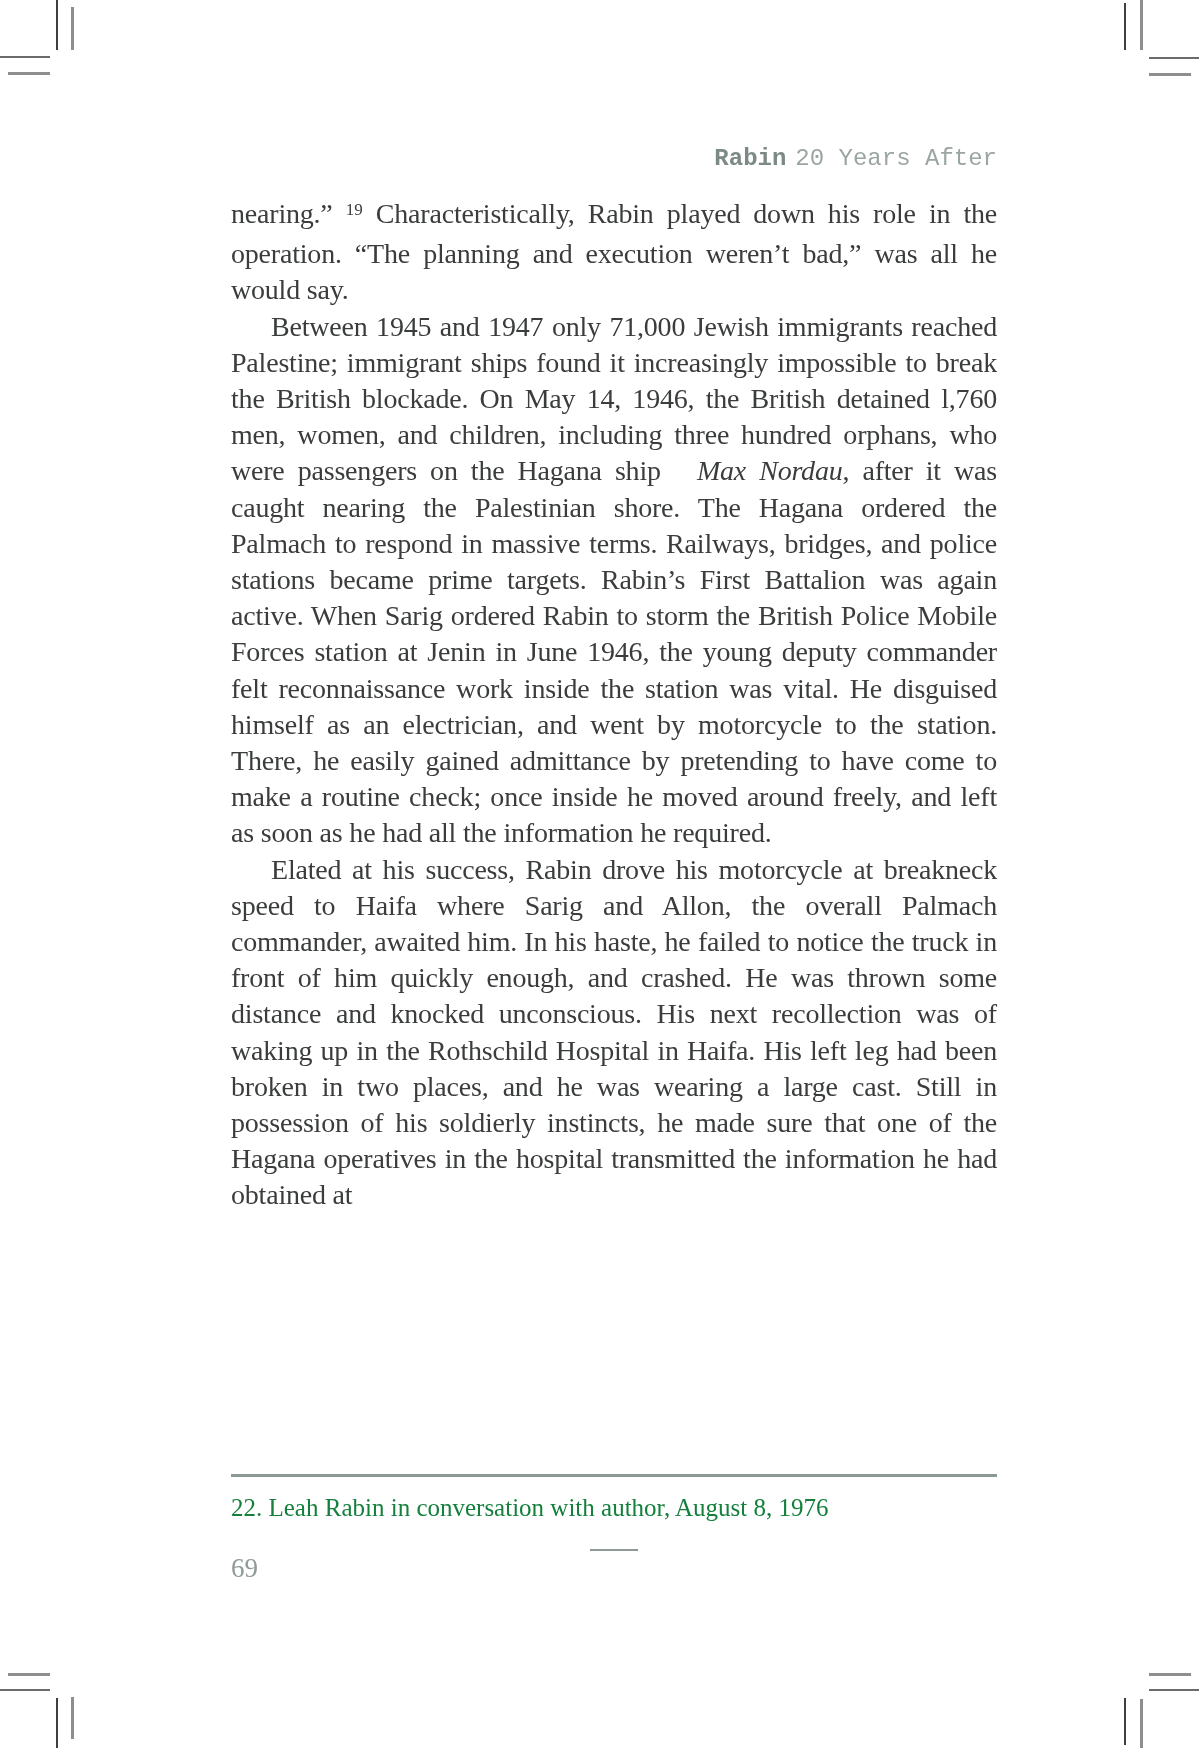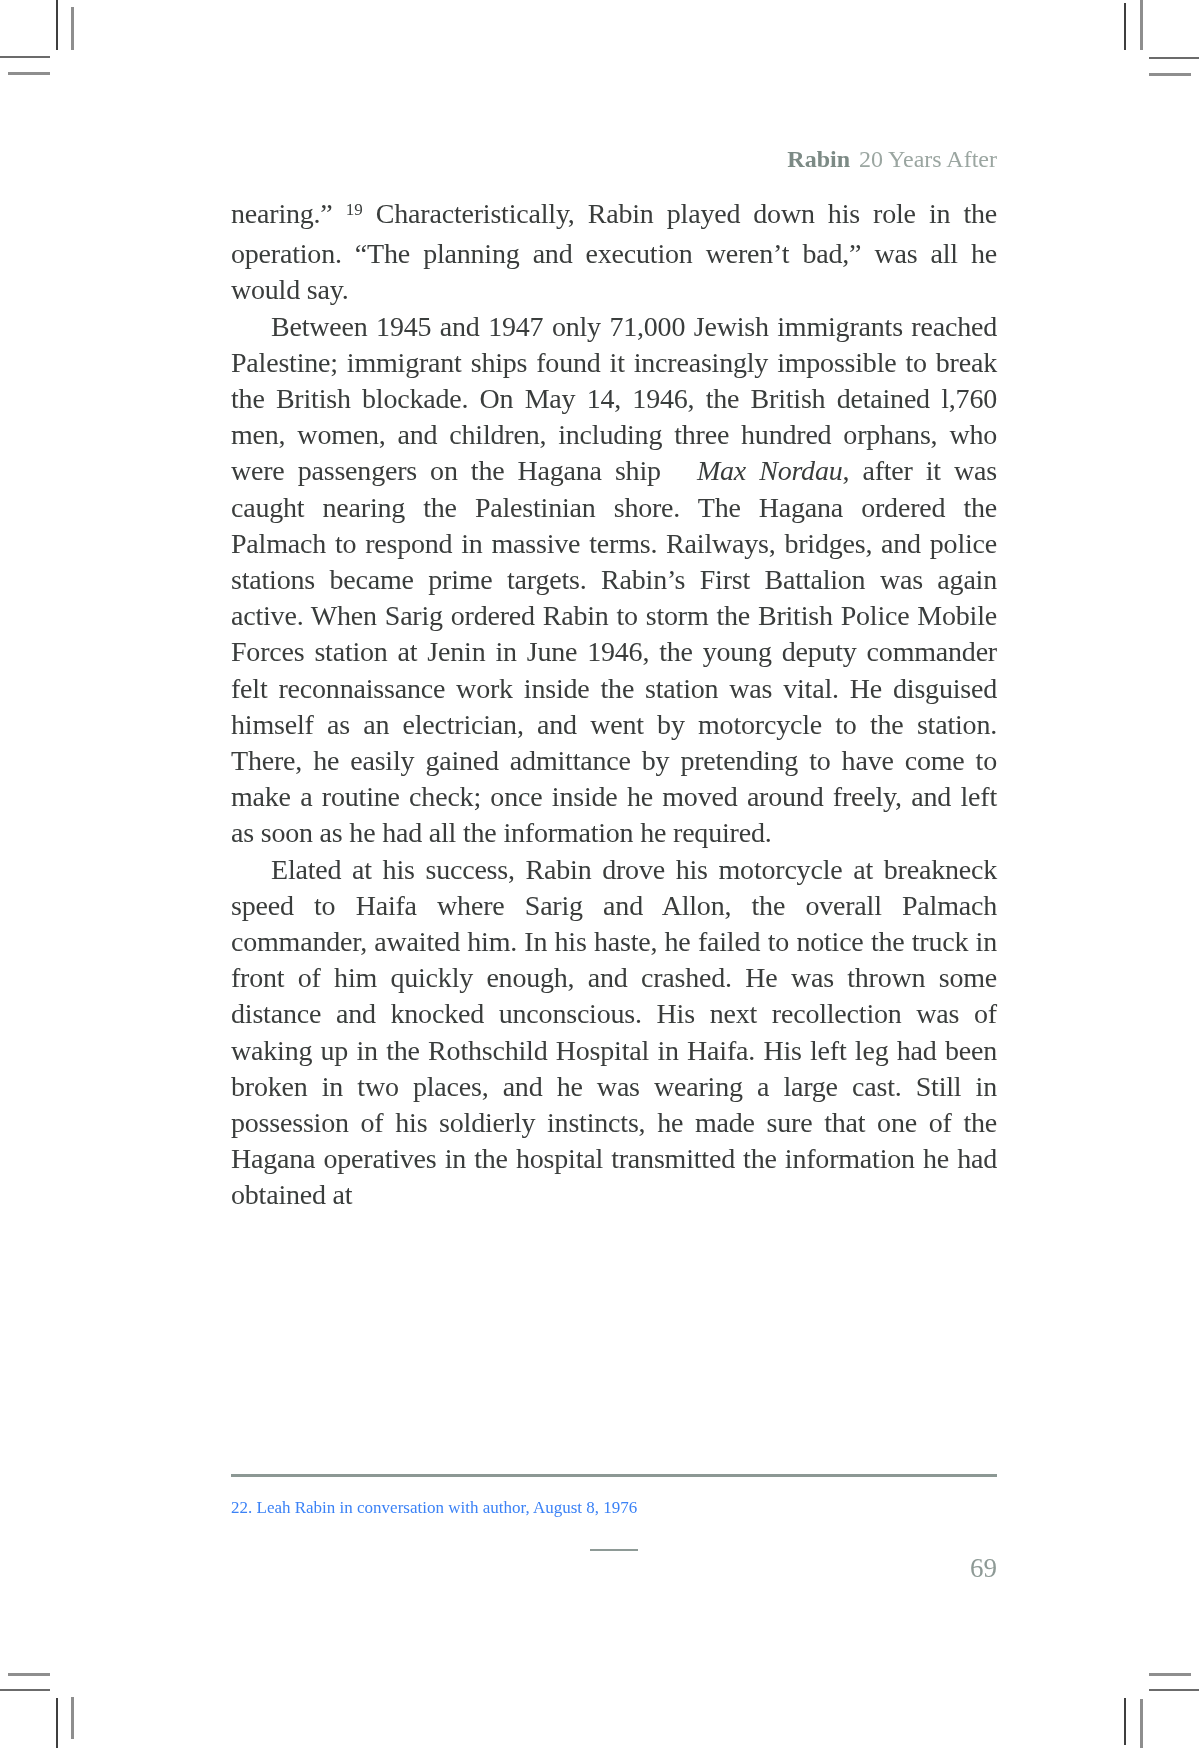--- a/index.html
+++ b/index.html
@@ -27,20 +27,21 @@
   
   .running-header {
     position: absolute;
     left: 231px;
     top: 144px;
     width: 766px;
     text-align: right;
     font-size: 24px;
     line-height: 30px;
     white-space: nowrap;
+    font-family: Liberation Mono, monospace;
   }
   .running-header .brand {
     font-weight: bold;
     color: #7c8a85;
   }
   .running-header .rest {
     color: #9ba6a1;
     margin-left: 9px;
   }
 
@@ -78,33 +79,33 @@
     top: 1474px;
     width: 766px;
     height: 3px;
     background: #8c9894;
   }
   .footnote {
     position: absolute;
     left: 231px;
     top: 1492px;
     width: 766px;
-    color: #3b82f6;
-    font-size: 17px;
+    color: #15803d;
+    font-size: 25px;
     line-height: 32px;
     text-align: left;
   }
 
   
   .folio {
     position: absolute;
     left: 231px;
     top: 1549px;
     width: 766px;
-    text-align: right;
+    text-align: left;
   }
   .folio-rule {
     width: 48px;
     height: 2px;
     margin: 0 auto 3px auto;
     background: #8e9a96;
   }
   .folio-num {
     color: #8e9a96;
     font-size: 27px;

